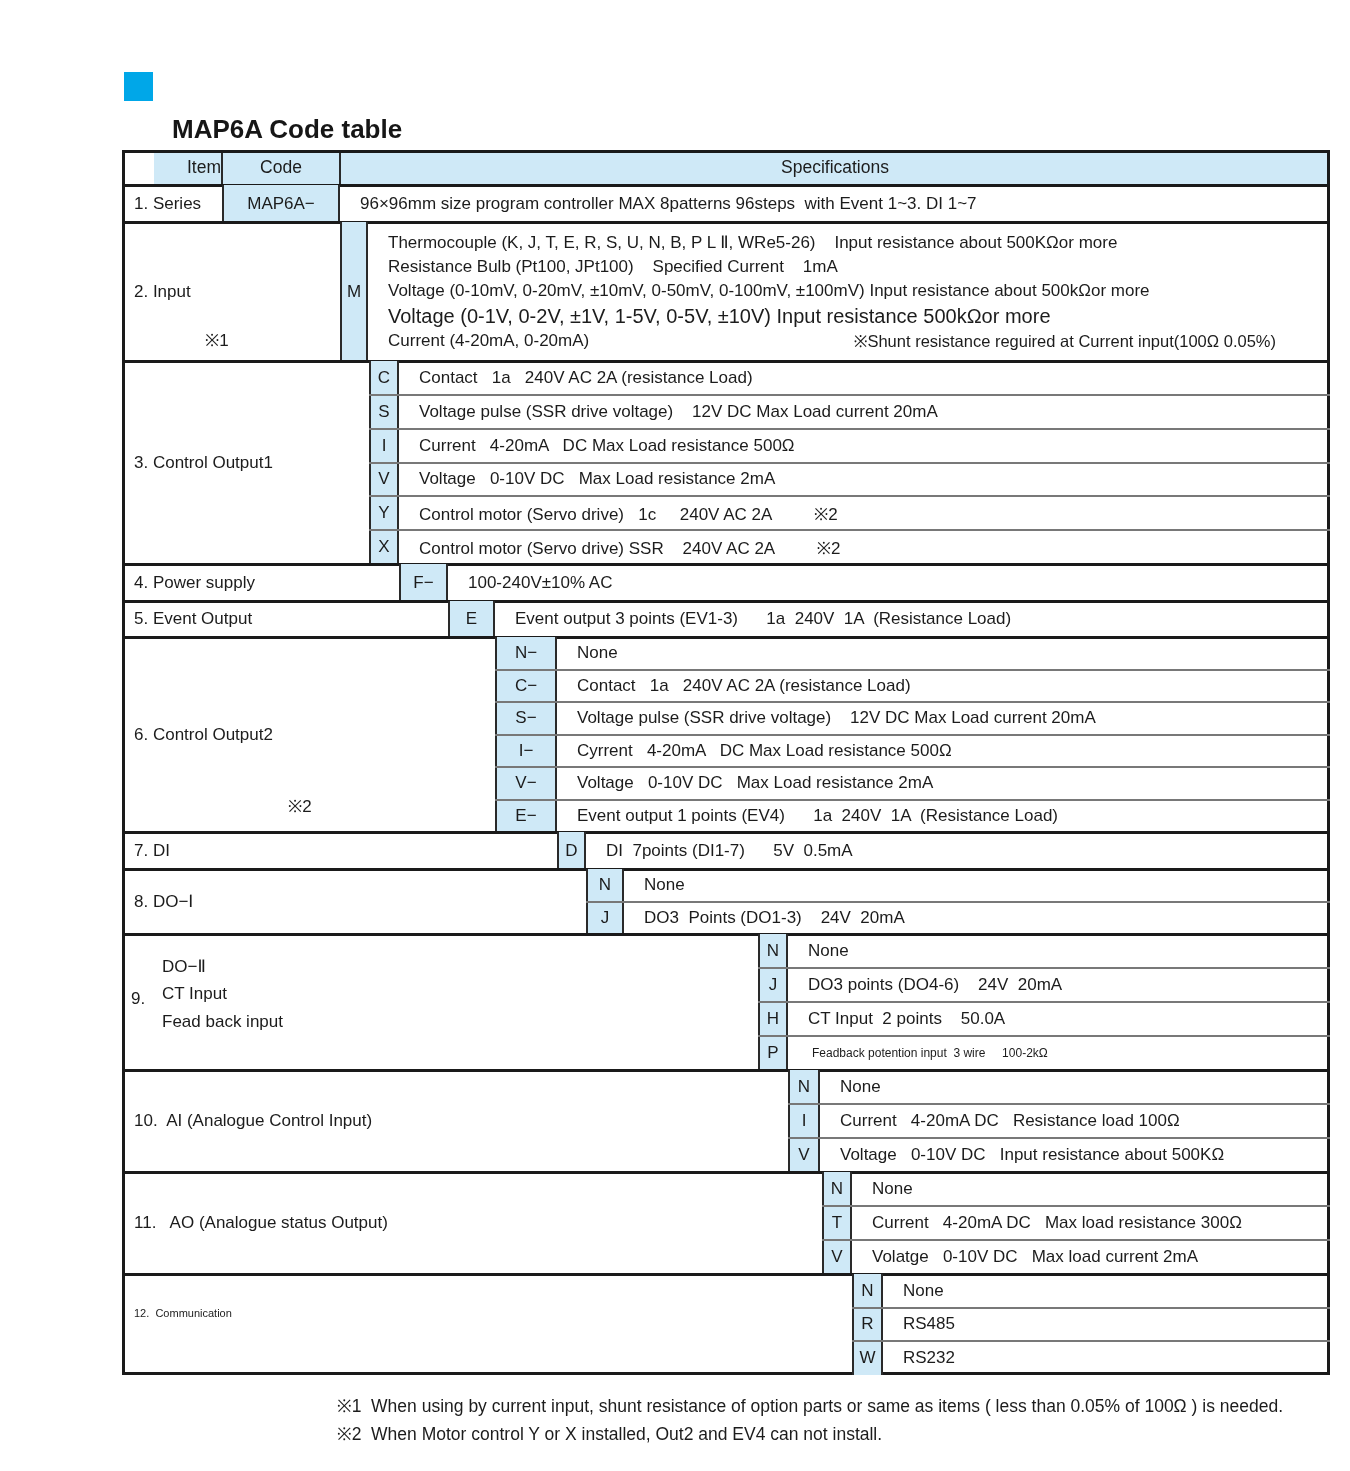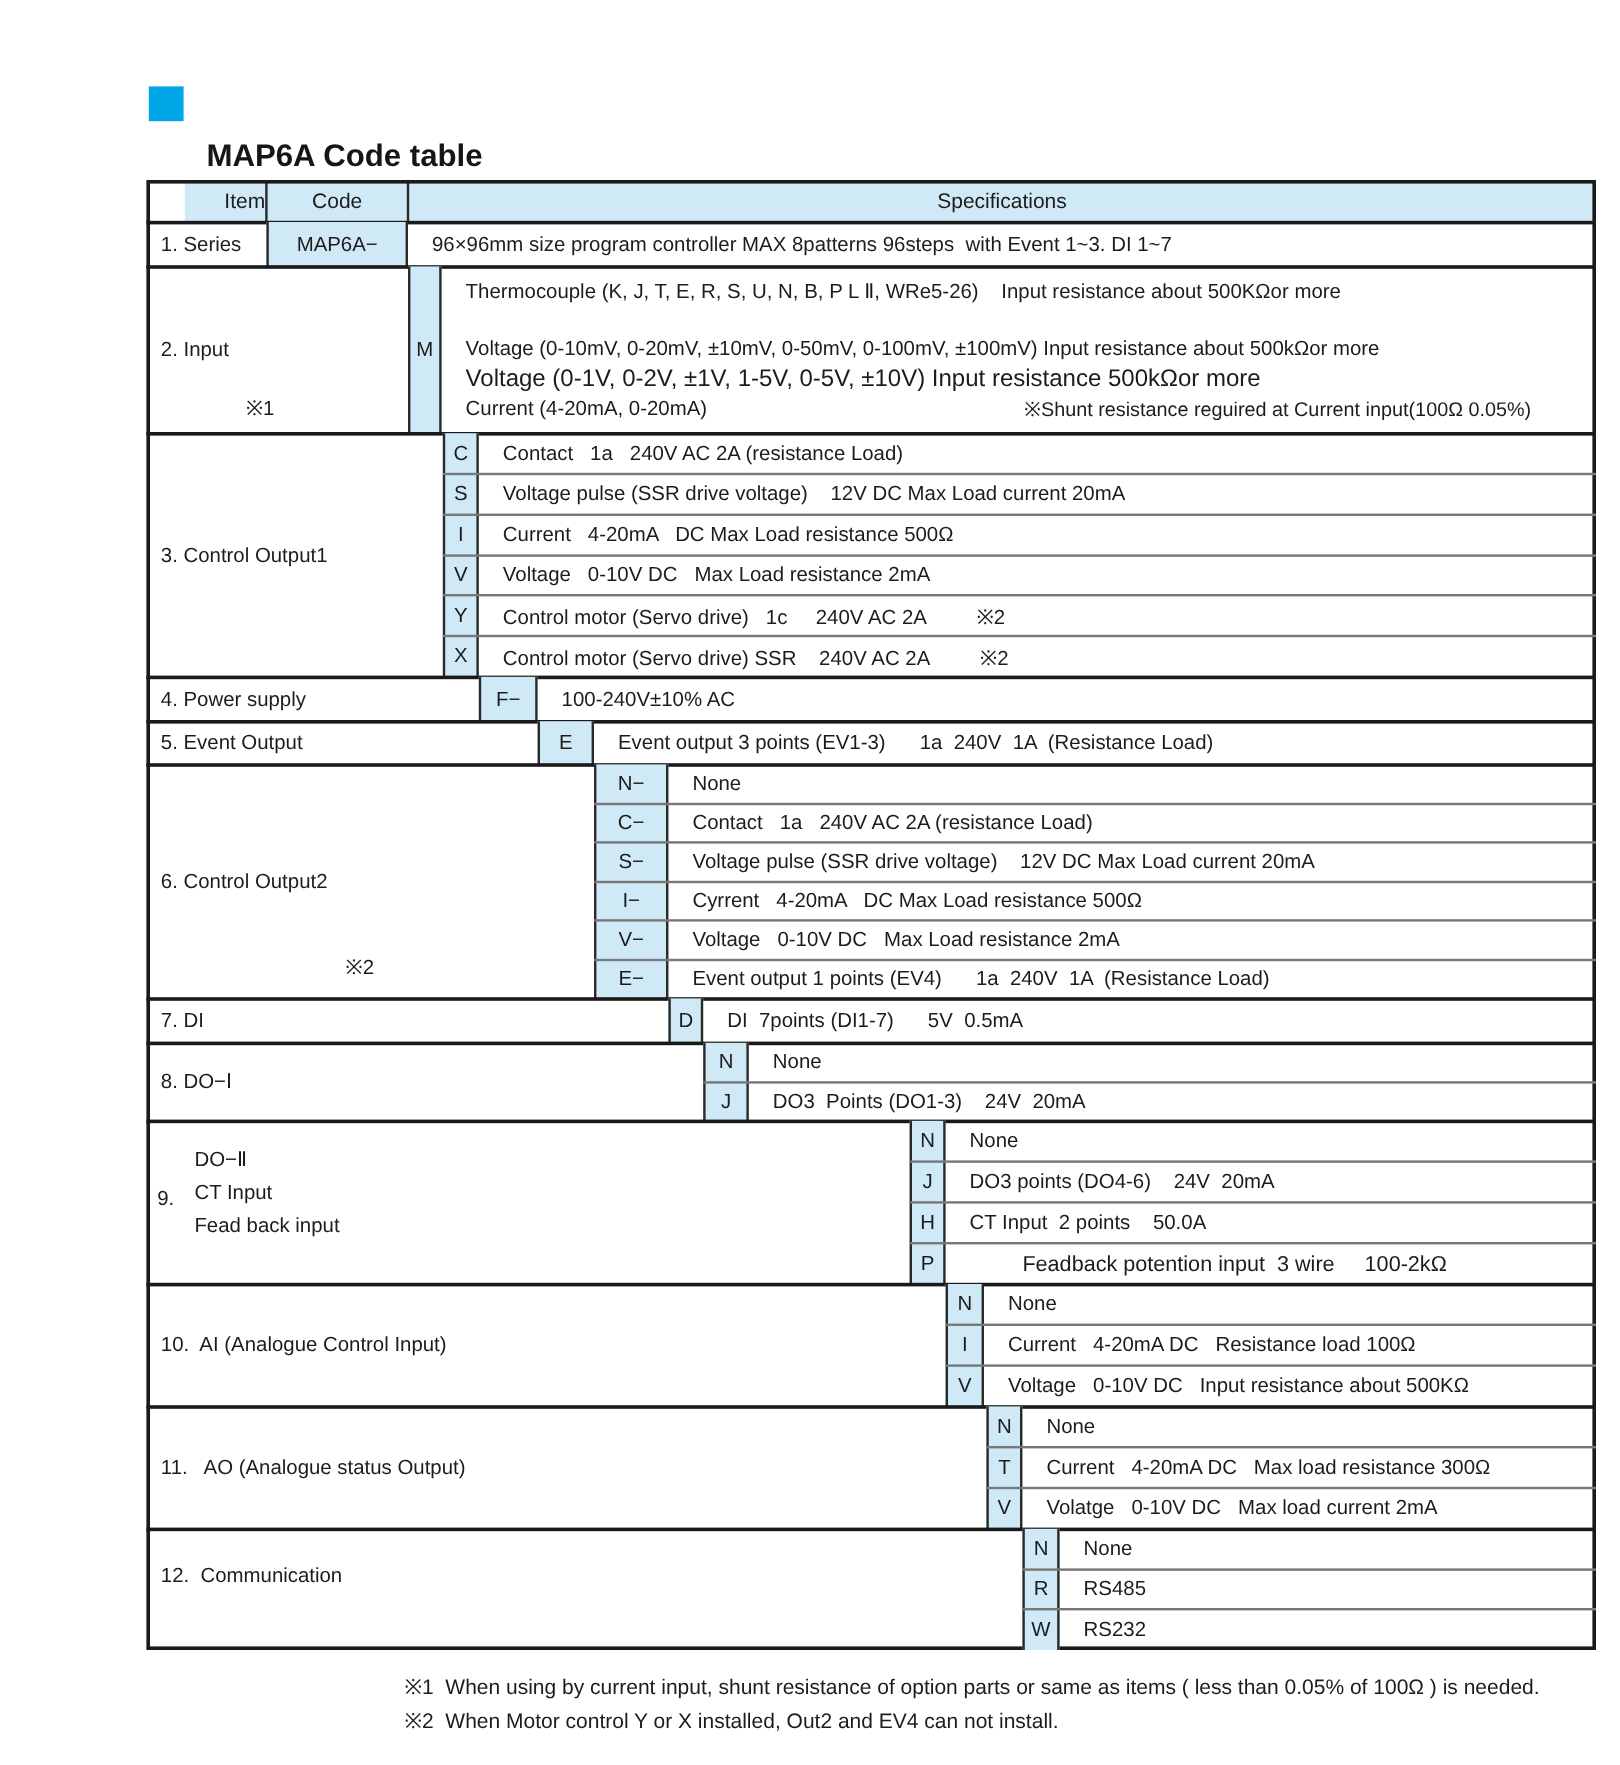--- a/index.html
+++ b/index.html
@@ -48,20 +48,21 @@
     <div class="abs" style="left: 222px; top: 185px; width: 118px; height: 37px; background: rgb(207, 233, 247); border-left: 2px solid rgb(42, 42, 42); border-right: 2px solid rgb(42, 42, 42); box-sizing: border-box;"></div>
     <div class="abs" style="left: 134px; top: 185px; height: 37px; display: flex; align-items: center; font-size: 17px; white-space: pre;">1. Series</div>
     <div class="abs" style="left: 222px; top: 185px; width: 118px; height: 37px; display: flex; align-items: center; justify-content: center; font-size: 17px; white-space: pre;">MAP6A−</div>
     <div class="abs" style="left: 360px; top: 185px; height: 37px; display: flex; align-items: center; font-size: 17px; white-space: pre;">96×96mm size program controller MAX 8patterns 96steps  with Event 1~3. DI 1~7</div>
     <div class="abs" style="left: 122px; top: 220.5px; width: 1208px; height: 3px; background: rgb(26, 26, 26);"></div>
     <div class="abs" style="left: 340px; top: 222px; width: 28px; height: 139px; background: rgb(207, 233, 247); border-left: 2px solid rgb(42, 42, 42); border-right: 2px solid rgb(42, 42, 42); box-sizing: border-box;"></div>
     <div class="abs" style="left: 134px; top: 222px; height: 139px; display: flex; align-items: center; font-size: 17px; white-space: pre;">2. Input</div>
     <div class="abs" style="left: 205px; top: 326px; height: 26px; display: flex; align-items: center; font-size: 17px;">※1</div>
     <div class="abs" style="left: 340px; top: 222px; width: 28px; height: 139px; display: flex; align-items: center; justify-content: center; font-size: 17px; white-space: pre;">M</div>
     <div class="abs" style="left: 388px; top: 230px; height: 24.6px; display: flex; align-items: center; font-size: 17px; white-space: pre;">Thermocouple (K, J, T, E, R, S, U, N, B, P L Ⅱ, WRe5-26)    Input resistance about 500KΩor more</div>
+    <div class="abs" style="left: 388px; top: 254.6px; height: 24.6px; display: flex; align-items: center; font-size: 17px; white-space: pre;">Resistance Bulb (Pt100, JPt100)    Specified Current    1mA</div>
     <div class="abs" style="left: 388px; top: 279.2px; height: 24.6px; display: flex; align-items: center; font-size: 17px; white-space: pre;">Voltage (0-10mV, 0-20mV, ±10mV, 0-50mV, 0-100mV, ±100mV) Input resistance about 500kΩor more</div>
     <div class="abs" style="left: 388px; top: 303.8px; height: 24.6px; display: flex; align-items: center; font-size: 20px; white-space: pre;">Voltage (0-1V, 0-2V, ±1V, 1-5V, 0-5V, ±10V) Input resistance 500kΩor more</div>
     <div class="abs" style="left: 388px; top: 328.4px; height: 24.6px; display: flex; align-items: center; font-size: 17px; white-space: pre;">Current (4-20mA, 0-20mA)</div>
     <div class="abs" style="left: 388px; top: 328.4px; width: 888px; height: 24.6px; display: flex; align-items: center; justify-content: flex-end; font-size: 16.5px; white-space: pre;">※Shunt resistance reguired at Current input(100Ω 0.05%)</div>
     <div class="abs" style="left: 122px; top: 359.5px; width: 1208px; height: 3px; background: rgb(26, 26, 26);"></div>
     <div class="abs" style="left: 369px; top: 361px; width: 30px; height: 203px; background: rgb(207, 233, 247); border-left: 2px solid rgb(42, 42, 42); border-right: 2px solid rgb(42, 42, 42); box-sizing: border-box;"></div>
     <div class="abs" style="left: 134px; top: 361px; height: 203px; display: flex; align-items: center; font-size: 17px; white-space: pre;">3. Control Output1</div>
     <div class="abs" style="left: 369px; top: 361px; width: 30px; height: 33.8333px; display: flex; align-items: center; justify-content: center; font-size: 17px; white-space: pre;">C</div>
     <div class="abs" style="left: 419px; top: 361px; height: 33.8333px; display: flex; align-items: center; font-size: 17px; white-space: pre;">Contact   1a   240V AC 2A (resistance Load)</div>
     <div class="abs" style="left: 369px; top: 393.833px; width: 961px; height: 2px; background: rgb(120, 120, 120);"></div>
@@ -132,21 +133,21 @@
     <div class="abs" style="left: 758px; top: 934px; width: 30px; height: 34px; display: flex; align-items: center; justify-content: center; font-size: 17px; white-space: pre;">N</div>
     <div class="abs" style="left: 808px; top: 934px; height: 34px; display: flex; align-items: center; font-size: 17px; white-space: pre;">None</div>
     <div class="abs" style="left: 758px; top: 967px; width: 572px; height: 2px; background: rgb(120, 120, 120);"></div>
     <div class="abs" style="left: 758px; top: 968px; width: 30px; height: 34px; display: flex; align-items: center; justify-content: center; font-size: 17px; white-space: pre;">J</div>
     <div class="abs" style="left: 808px; top: 968px; height: 34px; display: flex; align-items: center; font-size: 17px; white-space: pre;">DO3 points (DO4-6)    24V  20mA</div>
     <div class="abs" style="left: 758px; top: 1001px; width: 572px; height: 2px; background: rgb(120, 120, 120);"></div>
     <div class="abs" style="left: 758px; top: 1002px; width: 30px; height: 34px; display: flex; align-items: center; justify-content: center; font-size: 17px; white-space: pre;">H</div>
     <div class="abs" style="left: 808px; top: 1002px; height: 34px; display: flex; align-items: center; font-size: 17px; white-space: pre;">CT Input  2 points    50.0A</div>
     <div class="abs" style="left: 758px; top: 1035px; width: 572px; height: 2px; background: rgb(120, 120, 120);"></div>
     <div class="abs" style="left: 758px; top: 1036px; width: 30px; height: 34px; display: flex; align-items: center; justify-content: center; font-size: 17px; white-space: pre;">P</div>
-    <div class="abs" style="left: 852px; top: 1036px; height: 34px; display: flex; align-items: center; font-size: 18px; white-space: pre;">Feadback potention input  3 wire     100-2kΩ</div>
+    <div class="abs" style="left: 812px; top: 1036px; height: 34px; display: flex; align-items: center; font-size: 12px; white-space: pre;">Feadback potention input  3 wire     100-2kΩ</div>
     <div class="abs" style="left: 122px; top: 1068.5px; width: 1208px; height: 3px; background: rgb(26, 26, 26);"></div>
     <div class="abs" style="left: 788px; top: 1070px; width: 32px; height: 102px; background: rgb(207, 233, 247); border-left: 2px solid rgb(42, 42, 42); border-right: 2px solid rgb(42, 42, 42); box-sizing: border-box;"></div>
     <div class="abs" style="left: 134px; top: 1070px; height: 102px; display: flex; align-items: center; font-size: 17px; white-space: pre;">10.  AI (Analogue Control Input)</div>
     <div class="abs" style="left: 788px; top: 1070px; width: 32px; height: 34px; display: flex; align-items: center; justify-content: center; font-size: 17px; white-space: pre;">N</div>
     <div class="abs" style="left: 840px; top: 1070px; height: 34px; display: flex; align-items: center; font-size: 17px; white-space: pre;">None</div>
     <div class="abs" style="left: 788px; top: 1103px; width: 542px; height: 2px; background: rgb(120, 120, 120);"></div>
     <div class="abs" style="left: 788px; top: 1104px; width: 32px; height: 34px; display: flex; align-items: center; justify-content: center; font-size: 17px; white-space: pre;">I</div>
     <div class="abs" style="left: 840px; top: 1104px; height: 34px; display: flex; align-items: center; font-size: 17px; white-space: pre;">Current   4-20mA DC   Resistance load 100Ω</div>
     <div class="abs" style="left: 788px; top: 1137px; width: 542px; height: 2px; background: rgb(120, 120, 120);"></div>
     <div class="abs" style="left: 788px; top: 1138px; width: 32px; height: 34px; display: flex; align-items: center; justify-content: center; font-size: 17px; white-space: pre;">V</div>
@@ -157,21 +158,21 @@
     <div class="abs" style="left: 822px; top: 1172px; width: 30px; height: 34px; display: flex; align-items: center; justify-content: center; font-size: 17px; white-space: pre;">N</div>
     <div class="abs" style="left: 872px; top: 1172px; height: 34px; display: flex; align-items: center; font-size: 17px; white-space: pre;">None</div>
     <div class="abs" style="left: 822px; top: 1205px; width: 508px; height: 2px; background: rgb(120, 120, 120);"></div>
     <div class="abs" style="left: 822px; top: 1206px; width: 30px; height: 34px; display: flex; align-items: center; justify-content: center; font-size: 17px; white-space: pre;">T</div>
     <div class="abs" style="left: 872px; top: 1206px; height: 34px; display: flex; align-items: center; font-size: 17px; white-space: pre;">Current   4-20mA DC   Max load resistance 300Ω</div>
     <div class="abs" style="left: 822px; top: 1239px; width: 508px; height: 2px; background: rgb(120, 120, 120);"></div>
     <div class="abs" style="left: 822px; top: 1240px; width: 30px; height: 34px; display: flex; align-items: center; justify-content: center; font-size: 17px; white-space: pre;">V</div>
     <div class="abs" style="left: 872px; top: 1240px; height: 34px; display: flex; align-items: center; font-size: 17px; white-space: pre;">Volatge   0-10V DC   Max load current 2mA</div>
     <div class="abs" style="left: 122px; top: 1272.5px; width: 1208px; height: 3px; background: rgb(26, 26, 26);"></div>
     <div class="abs" style="left: 852px; top: 1274px; width: 31px; height: 101px; background: rgb(207, 233, 247); border-left: 2px solid rgb(42, 42, 42); border-right: 2px solid rgb(42, 42, 42); box-sizing: border-box;"></div>
-    <div class="abs" style="left: 134px; top: 1274px; height: 78px; display: flex; align-items: center; font-size: 17px; white-space: pre;">12.  Communication</div>
+    <div class="abs" style="left: 134px; top: 1274px; height: 78px; display: flex; align-items: center; font-size: 11px; white-space: pre;">12.  Communication</div>
     <div class="abs" style="left: 852px; top: 1274px; width: 31px; height: 33.6667px; display: flex; align-items: center; justify-content: center; font-size: 17px; white-space: pre;">N</div>
     <div class="abs" style="left: 903px; top: 1274px; height: 33.6667px; display: flex; align-items: center; font-size: 17px; white-space: pre;">None</div>
     <div class="abs" style="left: 852px; top: 1306.67px; width: 478px; height: 2px; background: rgb(120, 120, 120);"></div>
     <div class="abs" style="left: 852px; top: 1307.67px; width: 31px; height: 33.6667px; display: flex; align-items: center; justify-content: center; font-size: 17px; white-space: pre;">R</div>
     <div class="abs" style="left: 903px; top: 1307.67px; height: 33.6667px; display: flex; align-items: center; font-size: 17px; white-space: pre;">RS485</div>
     <div class="abs" style="left: 852px; top: 1340.33px; width: 478px; height: 2px; background: rgb(120, 120, 120);"></div>
     <div class="abs" style="left: 852px; top: 1341.33px; width: 31px; height: 33.6667px; display: flex; align-items: center; justify-content: center; font-size: 17px; white-space: pre;">W</div>
     <div class="abs" style="left: 903px; top: 1341.33px; height: 33.6667px; display: flex; align-items: center; font-size: 17px; white-space: pre;">RS232</div>
   </div>
 

